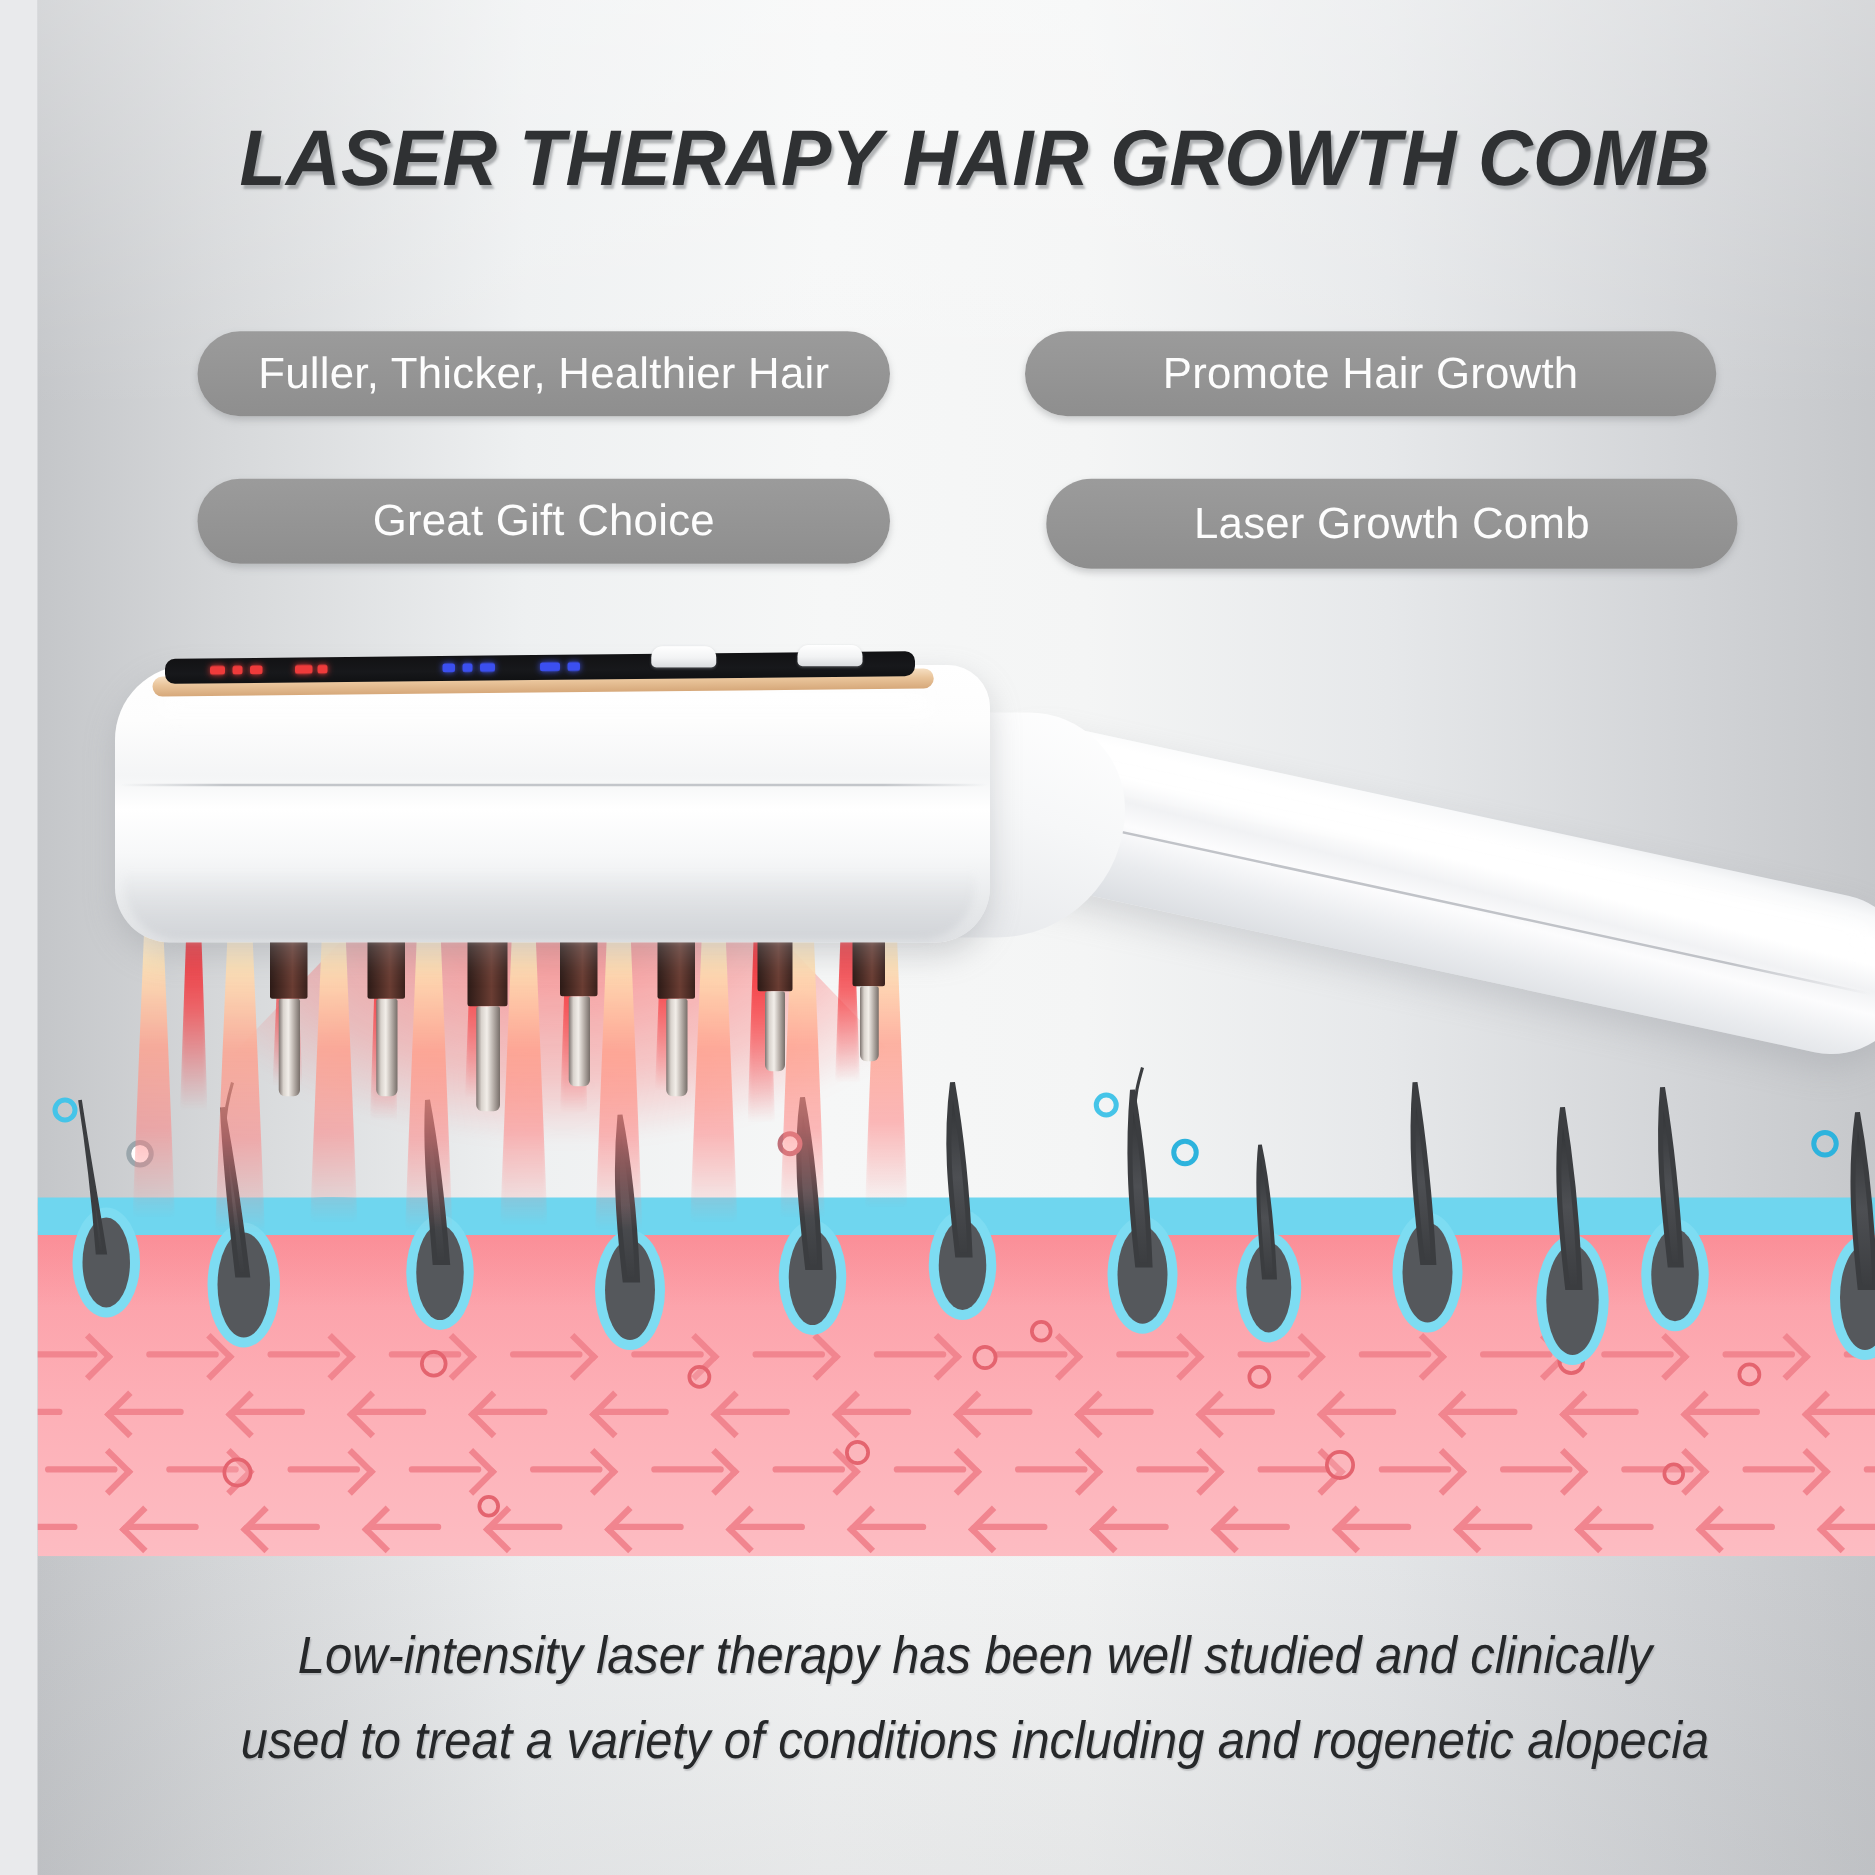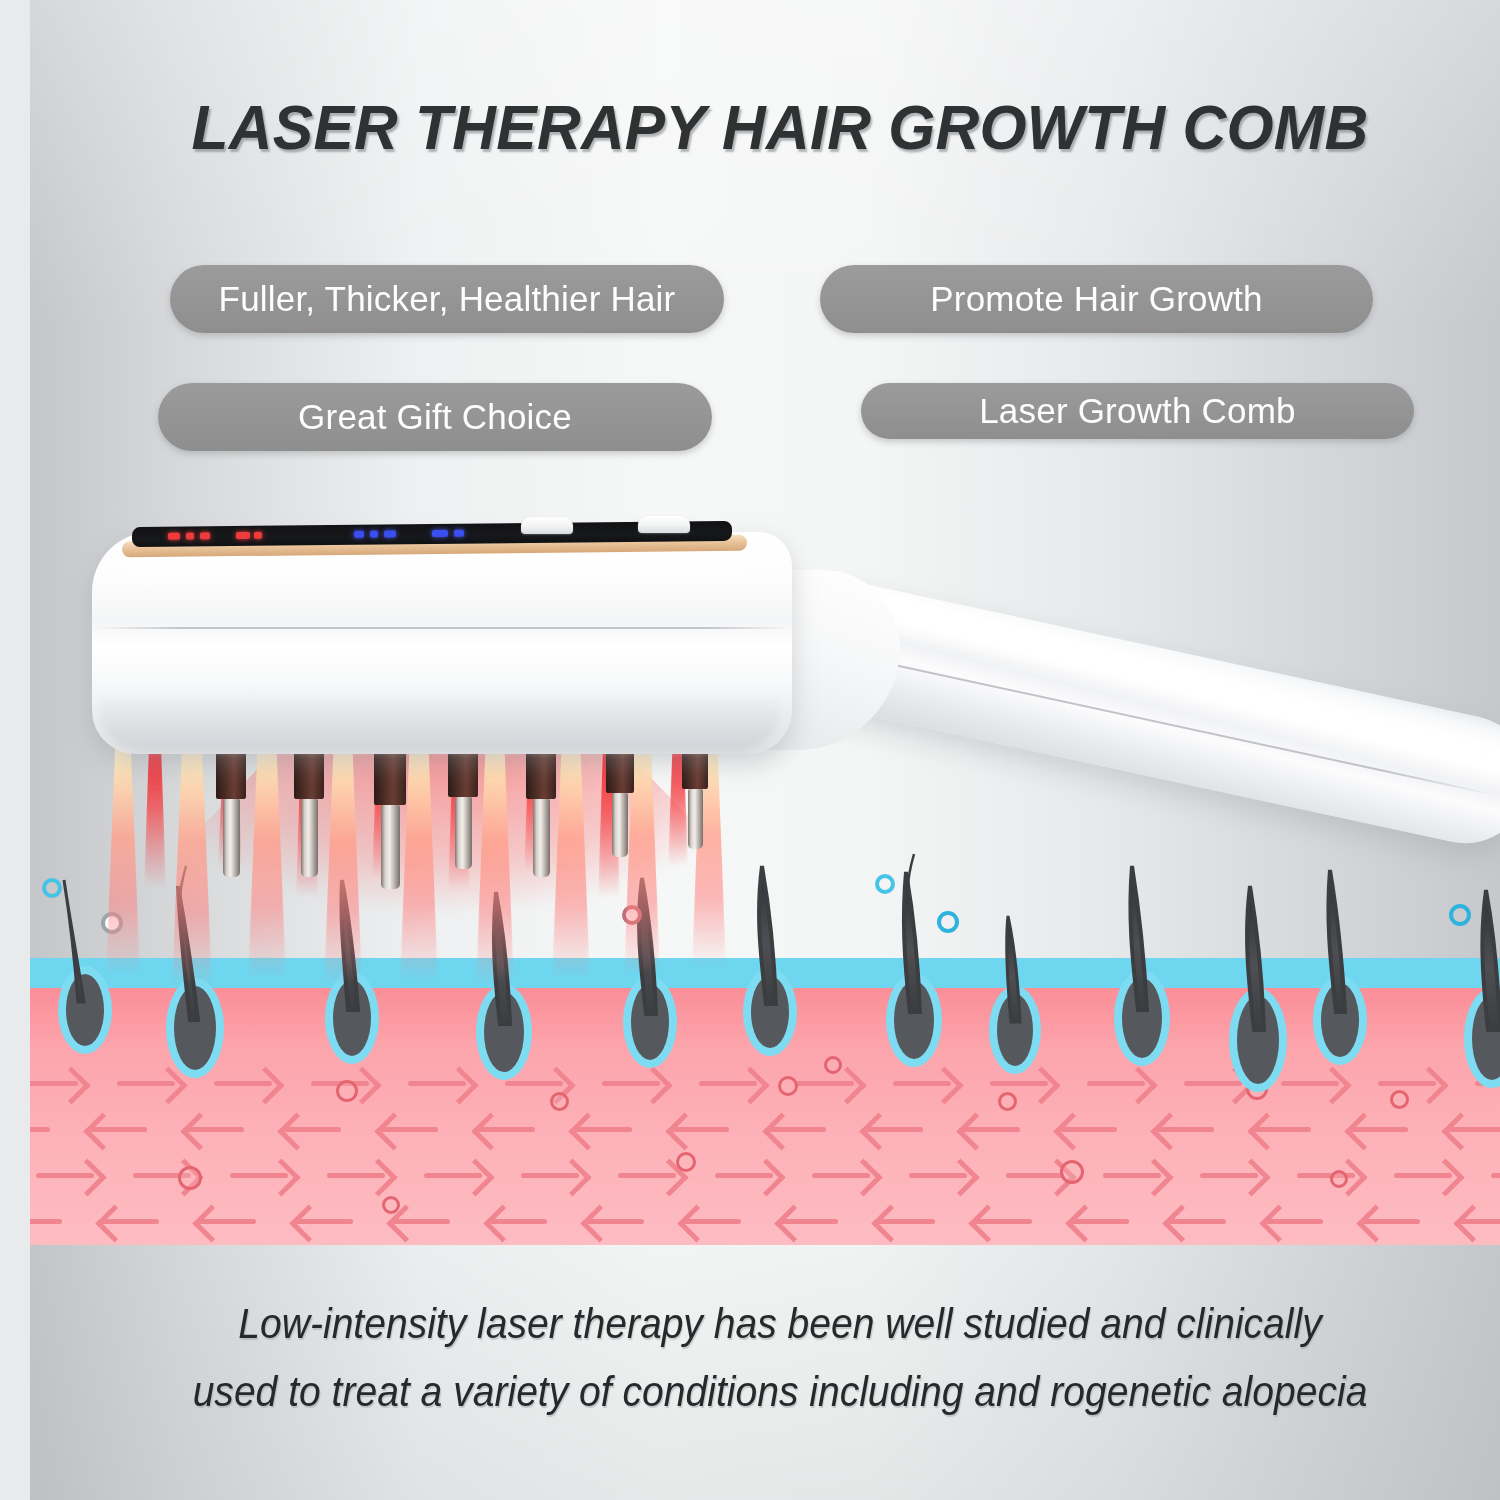--- a/index.html
+++ b/index.html
@@ -41,24 +41,24 @@
 
   
   .pill{
     position:absolute;display:flex;align-items:center;justify-content:center;
     background:linear-gradient(180deg,#9b9b9b 0%,#949494 55%,#8e8e8e 100%);
     color:#fdfdfd;border-radius:60px;
     font-size:35px;letter-spacing:.2px;
     box-shadow:0 3px 6px rgba(120,122,126,.35);
     z-index:5;
   }
-  #pill-0{left:140px;top:265px;width:554px;height:68px;}
+  #pill-0{left:128px;top:265px;width:554px;height:68px;}
   #pill-1{left:790px;top:265px;width:553px;height:68px;}
   #pill-2{left:128px;top:383px;width:554px;height:68px;}
-  #pill-3{left:831px;top:383px;width:553px;height:56px;}
+  #pill-3{left:807px;top:383px;width:553px;height:72px;}
 
   
   .skin-panel{position:absolute;left:0;top:880px;width:1500px;height:365px;z-index:1;overflow:hidden;}
   .dermis{
     position:absolute;left:0;top:105px;width:1500px;height:260px;
     background:linear-gradient(180deg,#fb9ca4 0%,#fca2aa 18%,#fdb0b7 55%,#fdbcc2 100%);
   }
   .dermis-top-glow{
     position:absolute;left:0;top:105px;width:1500px;height:60px;
     background:linear-gradient(180deg, rgba(250,130,140,.55), rgba(250,130,140,0));

